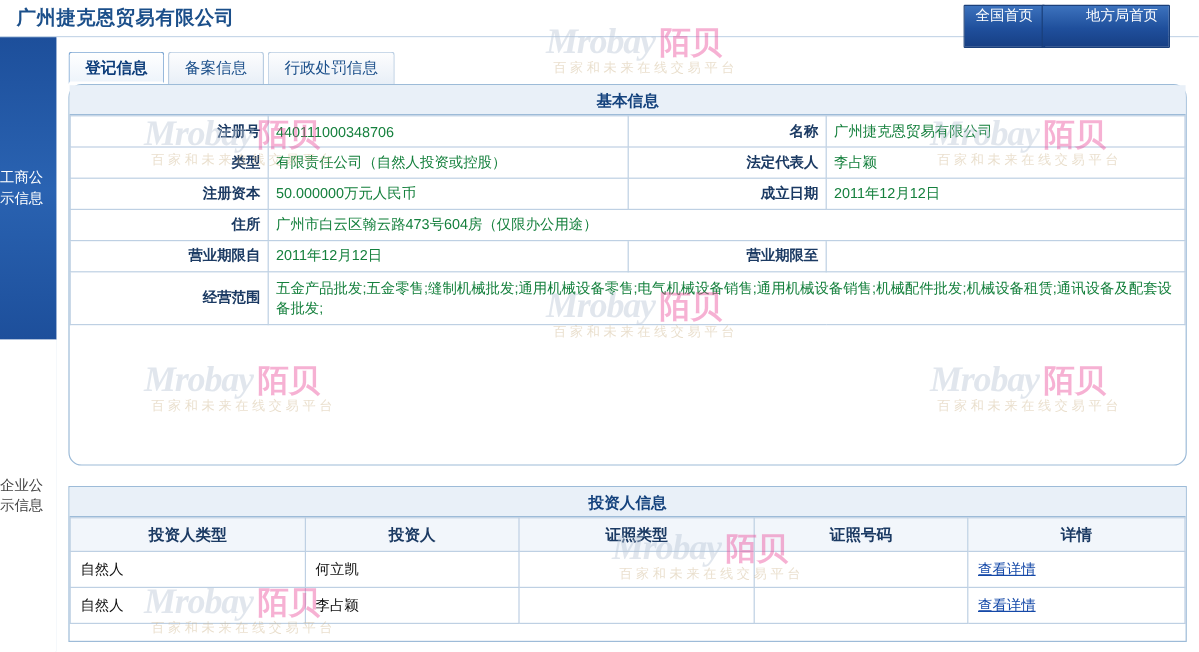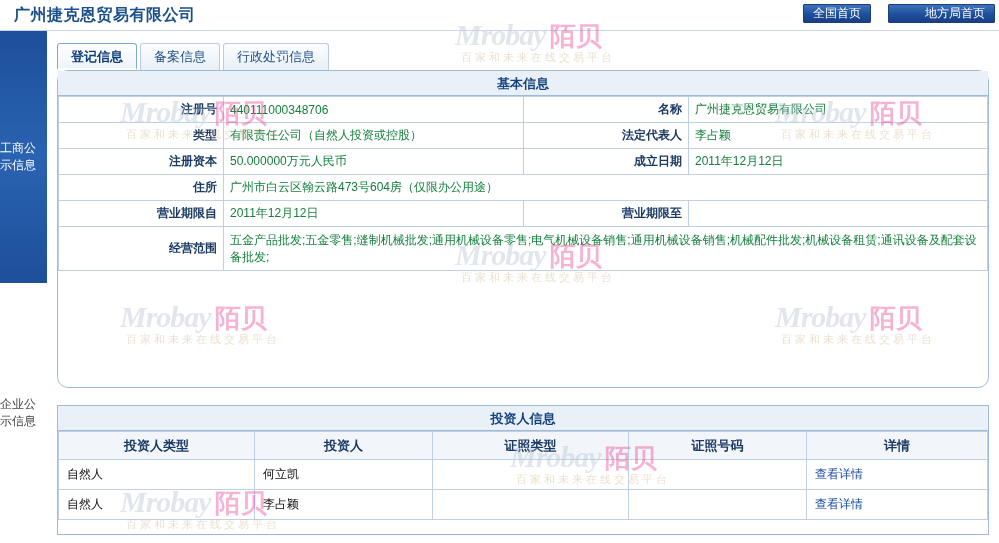--- a/index.html
+++ b/index.html
@@ -19,34 +19,34 @@
     position: absolute; left: 0; top: 0; width: 999px; height: 31px;
     background: #ffffff;
     border-bottom: 1px solid #c7d7e8;
   }
   .company-title {
     position: absolute; left: 14px; top: 5px;
     font-size: 16px; font-weight: bold; color: #1b4f8a;
     letter-spacing: 0.5px;
   }
   .head-btn {
-    position: absolute; top: 4px; height: 19px;
+    position: absolute; top: 4px; height: 36px;
     border: 1px solid #1a3f7a;
     background: linear-gradient(to bottom, #3c72bd 0%, #1f4f9c 55%, #173f84 100%);
     color: #ffffff;
     font-size: 12px;
     line-height: 17px;
     text-align: center;
     padding: 0 9px;
     border-radius: 1px;
     cursor: pointer;
     white-space: nowrap;
   }
   .head-btn.b1 { right: 128px; }
-  .head-btn.b2 { right: 4px; padding-left: 36px; }
+  .head-btn.b2 { right: 24px; padding-left: 36px; }
 
   
   .rail {
     position: absolute; left: 0; top: 31px; width: 47px; height: 512px;
     background: #ffffff;
     border-right: 1px solid #d7e2ef;
   }
   .rail-top {
     position: absolute; left: 0; top: 0; width: 47px; height: 252px;
     background: linear-gradient(to bottom, #1d4f9b 0%, #2a63b2 50%, #1d4f9b 100%);
@@ -144,21 +144,21 @@
     color: #1b3a63;
     background: #f2f6fb;
   }
   table.inv td {
     border: 1px solid #bed0e3;
     height: 30px;
     font-size: 12px;
     padding: 3px 8px;
     color: #111;
   }
-  a.detail-link { color: #1549a8; cursor: pointer; }
+  a.detail-link { color: #1549a8; text-decoration: underline; cursor: pointer; }
 
   
   .wm-layer {
     position: absolute; left: 0; top: 0; width: 999px; height: 543px;
     pointer-events: none;
     overflow: hidden;
     z-index: 5;
   }
   .wm {
     position: absolute;

